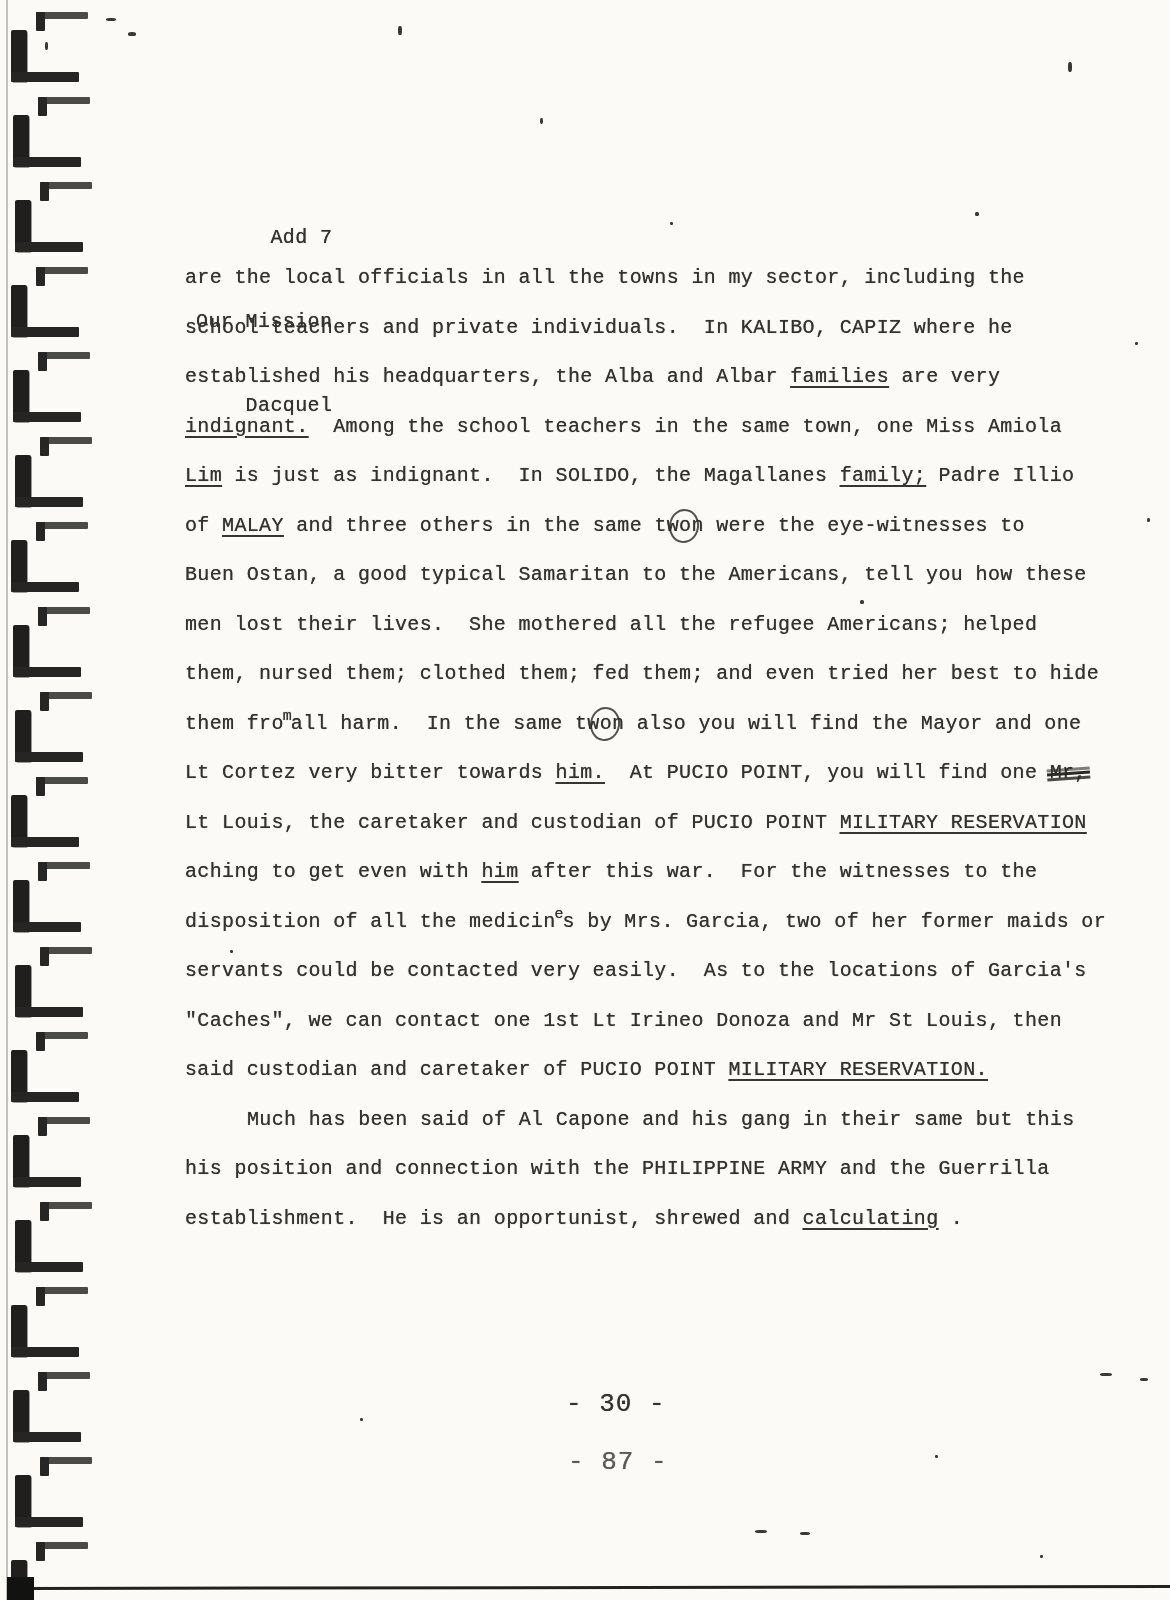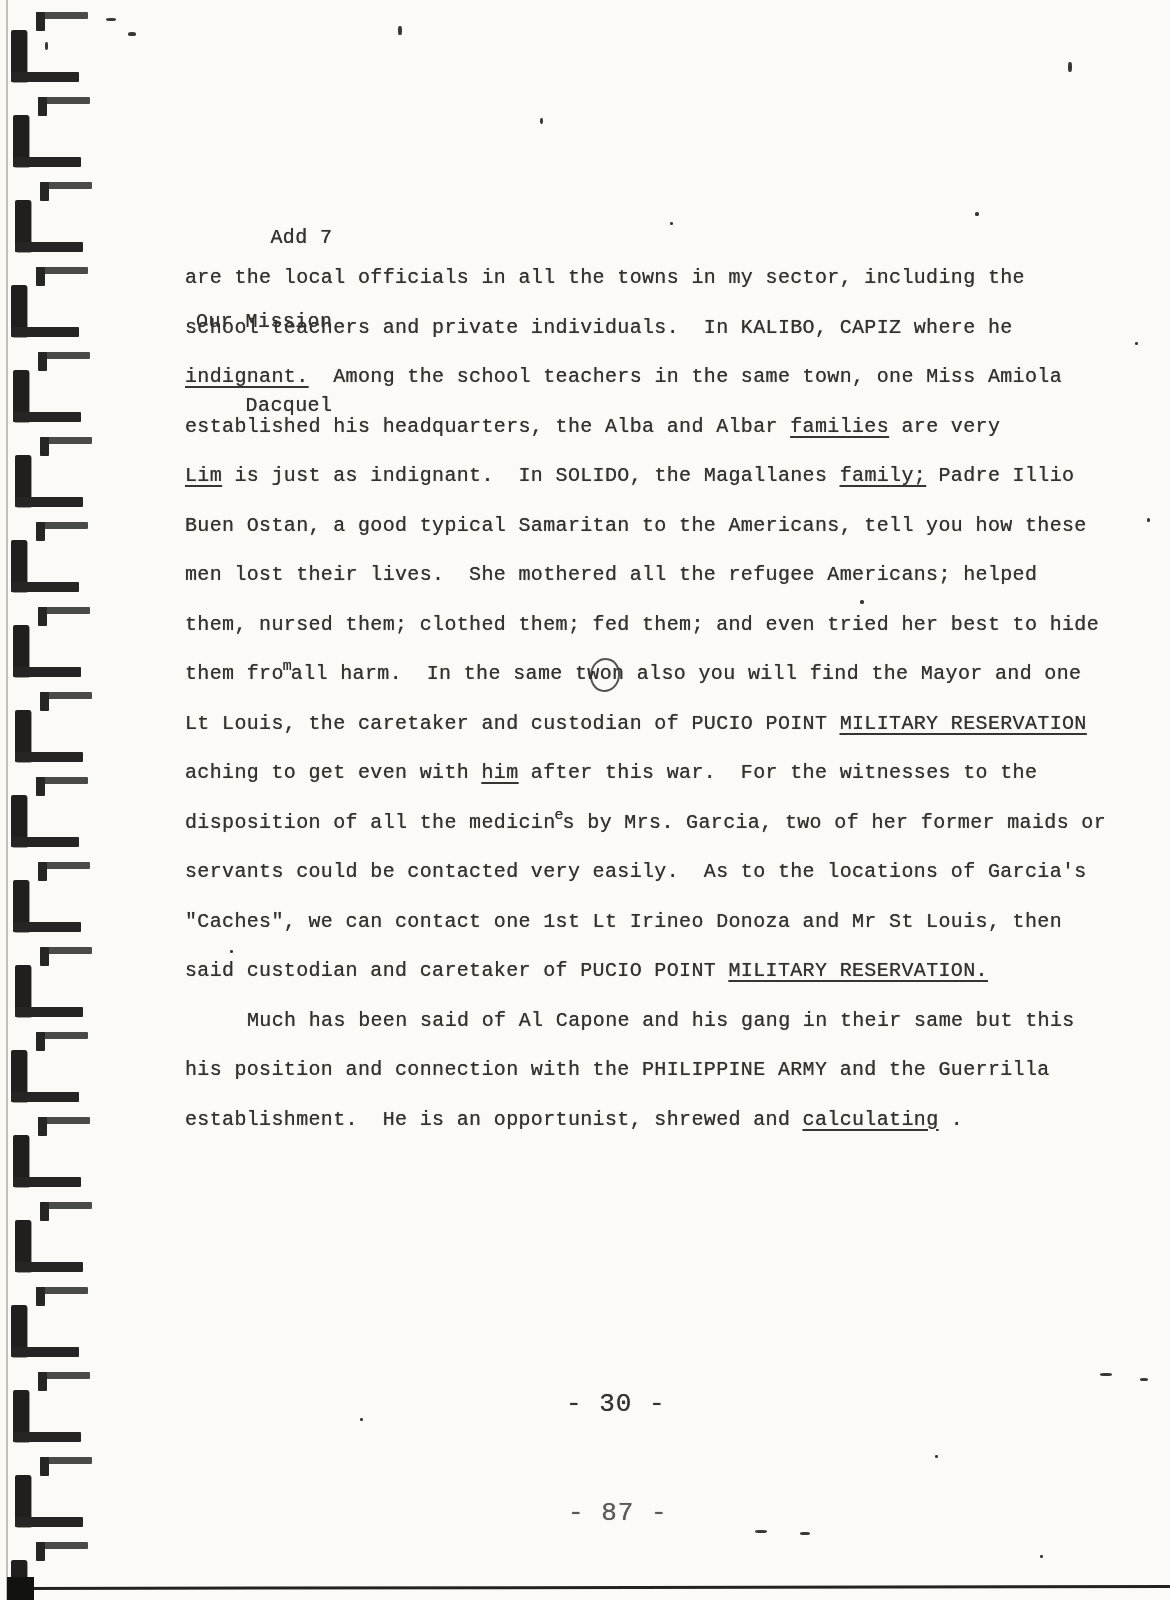--- a/index.html
+++ b/index.html
@@ -28,21 +28,21 @@
   .line.indent{padding-left:62px;}
   .seg-underline{text-decoration:underline;text-decoration-thickness:2px;text-underline-offset:4px;text-decoration-color:rgba(48,46,40,.8);}
   .seg-insert{position:relative;top:-9px;font-size:15px;letter-spacing:0;margin:0 -1px;}
   .seg-loop{position:relative;display:inline-block;}
   .seg-loop::after{content:"";position:absolute;left:30%;top:-18%;width:52%;height:132%;border:2px solid rgba(42,40,36,.8);border-radius:50%;transform:rotate(9deg);}
   .seg-strike{position:relative;display:inline-block;}
   .seg-strike::after{content:"";position:absolute;left:-3px;right:-3px;top:46%;height:3px;background:#2c2a27;transform:rotate(-4deg);box-shadow:0 5px 0 rgba(44,42,39,.85),0 -4px 0 rgba(44,42,39,.6);}
   
   .pagenum{position:absolute;font-size:26px;letter-spacing:1px;white-space:pre;text-shadow:0 0 .7px rgba(52,50,45,.85);}
   .pagenum-30{left:566px;top:1389px;}
-  .pagenum-87{left:568px;top:1498px;opacity:.8;text-align:center;}
+  .pagenum-87{left:568px;top:1447px;opacity:.8;text-align:center;}
   
   .bottom-line{position:absolute;left:24px;top:1586px;width:1146px;height:3px;background:#23221f;transform:rotate(-0.1deg);}
   .corner{position:absolute;left:7px;top:1577px;width:27px;height:23px;background:#121210;}
   .speck{position:absolute;background:#3a3834;border-radius:40%;}
 </style>
 </head>
 <body>
 
 <div class="page">
   <div class="edge-line"></div>
@@ -164,27 +164,29 @@
 
   <div class="header">
     <div>Add 7</div>
     <div>Our Mission</div>
     <div>Dacquel</div>
   </div>
 
   <div class="body" id="body-lines">
       <div class="line"><span>are the local officials in all the towns in my sector, including the</span></div>
       <div class="line"><span>school teachers and private individuals.  In KALIBO, CAPIZ where he</span></div>
+      <div class="line"><span>established his headquarters, the Alba and Albar </span><span class="seg-underline">families</span><span> are very</span></div>
       <div class="line"><span class="seg-underline">indignant.</span><span>  Among the school teachers in the same town, one Miss Amiola</span></div>
-      <div class="line"><span>established his headquarters, the Alba and Albar </span><span class="seg-underline">families</span><span> are very</span></div>
       <div class="line"><span class="seg-underline">Lim</span><span> is just as indignant.  In SOLIDO, the Magallanes </span><span class="seg-underline">family;</span><span> Padre Illio</span></div>
+      <div class="line"><span>of </span><span class="seg-underline">MALAY</span><span> and three others in the same </span><span class="seg-loop">twon</span><span> were the eye-witnesses to</span></div>
       <div class="line"><span>Buen Ostan, a good typical Samaritan to the Americans, tell you how these</span></div>
       <div class="line"><span>men lost their lives.  She mothered all the refugee Americans; helped</span></div>
       <div class="line"><span>them, nursed them; clothed them; fed them; and even tried her best to hide</span></div>
       <div class="line"><span>them fro</span><span class="seg-insert">m</span><span>all harm.  In the same </span><span class="seg-loop">twon</span><span> also you will find the Mayor and one</span></div>
+      <div class="line"><span>Lt Cortez very bitter towards </span><span class="seg-underline">him.</span><span>  At PUCIO POINT, you will find one </span><span class="seg-strike">Mr,</span></div>
       <div class="line"><span>Lt Louis, the caretaker and custodian of PUCIO POINT </span><span class="seg-underline">MILITARY RESERVATION</span></div>
       <div class="line"><span>aching to get even with </span><span class="seg-underline">him</span><span> after this war.  For the witnesses to the</span></div>
       <div class="line"><span>disposition of all the medicin</span><span class="seg-insert">e</span><span>s by Mrs. Garcia, two of her former maids or</span></div>
       <div class="line"><span>servants could be contacted very easily.  As to the locations of Garcia's</span></div>
       <div class="line"><span>"Caches", we can contact one 1st Lt Irineo Donoza and Mr St Louis, then</span></div>
       <div class="line"><span>said custodian and caretaker of PUCIO POINT </span><span class="seg-underline">MILITARY RESERVATION.</span></div>
       <div class="line indent"><span>Much has been said of Al Capone and his gang in their same but this</span></div>
       <div class="line"><span>his position and connection with the PHILIPPINE ARMY and the Guerrilla</span></div>
       <div class="line"><span>establishment.  He is an opportunist, shrewed and </span><span class="seg-underline">calculating</span><span> .</span></div>
     </div>

